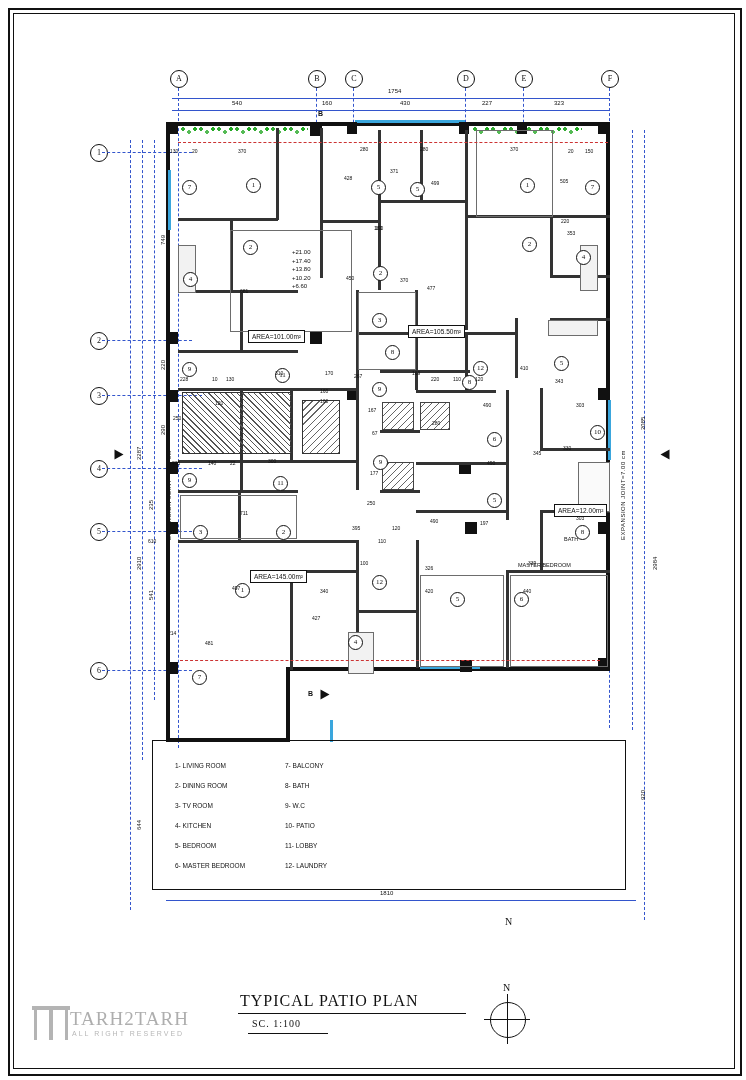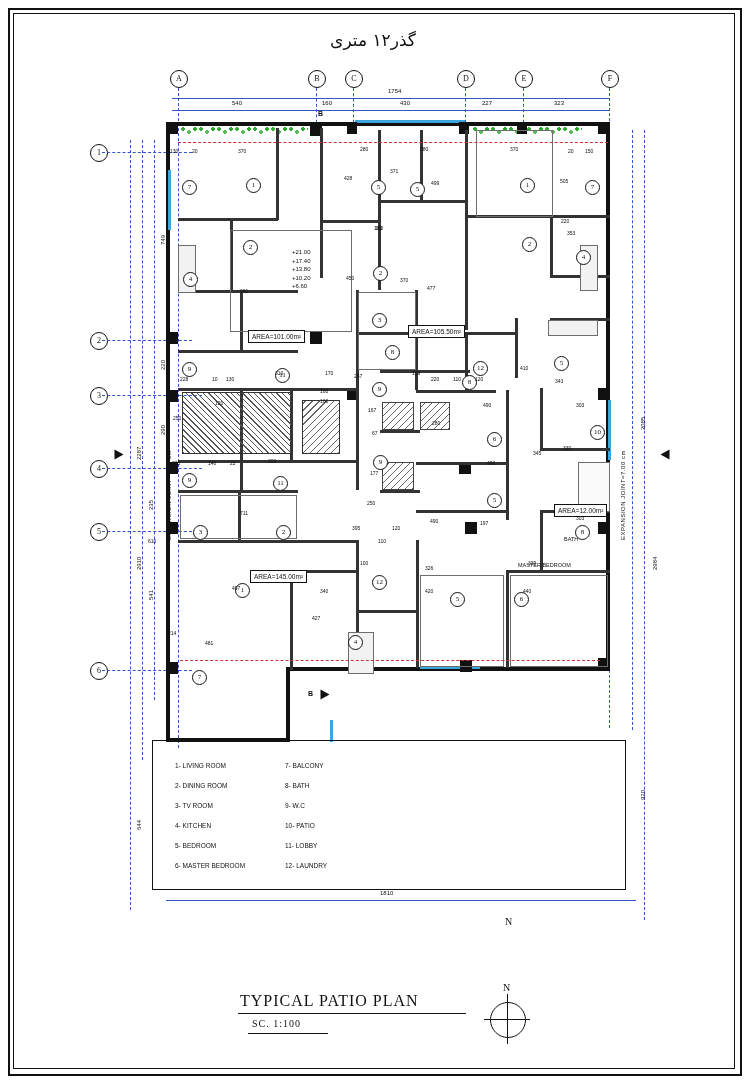--- a/index.html
+++ b/index.html
@@ -74,21 +74,20 @@
   .n-bottom{position:absolute;left:505px;top:916px;font-size:10px;font-family:"Liberation Serif",serif;}
   .north-tri{position:absolute;width:0;height:0;border-left:5px solid transparent;border-right:5px solid transparent;border-bottom:9px solid #111;}
 </style>
 </head>
 <body>
 
 <div class="page">
   <div class="outer-frame"></div>
   <div class="inner-frame"></div>
 
-  <div class="sheet-title-fa">گذر۱۲ متری</div>
 
   <div class="plan">
 
     <div class="axis-bubble" style="left:50px;top:0px;">A</div>
     <div class="axis-bubble" style="left:188px;top:0px;">B</div>
     <div class="axis-bubble" style="left:225px;top:0px;">C</div>
     <div class="axis-bubble" style="left:337px;top:0px;">D</div>
     <div class="axis-bubble" style="left:395px;top:0px;">E</div>
     <div class="axis-bubble" style="left:481px;top:0px;">F</div>
 
@@ -416,13 +415,21 @@
     <div class="scale-rule"></div>
 
     <div class="northmark">
       <div class="circ"></div>
       <div class="vert"></div>
       <div class="horz"></div>
       <div class="nlbl">N</div>
     </div>
   </div>
 
+  <div class="logo">
+    <div class="bar" style="left:4px;top:16px;width:38px;height:4px;"></div>
+    <div class="bar" style="left:21px;top:16px;width:4px;height:34px;"></div>
+    <div class="bar" style="left:6px;top:20px;width:3px;height:30px;"></div>
+    <div class="bar" style="left:37px;top:20px;width:3px;height:30px;"></div>
+    <div class="txt1">TARH2TARH</div>
+    <div class="txt2">ALL RIGHT RESERVED</div>
+  </div>
 </div>
 
 </body></html>

